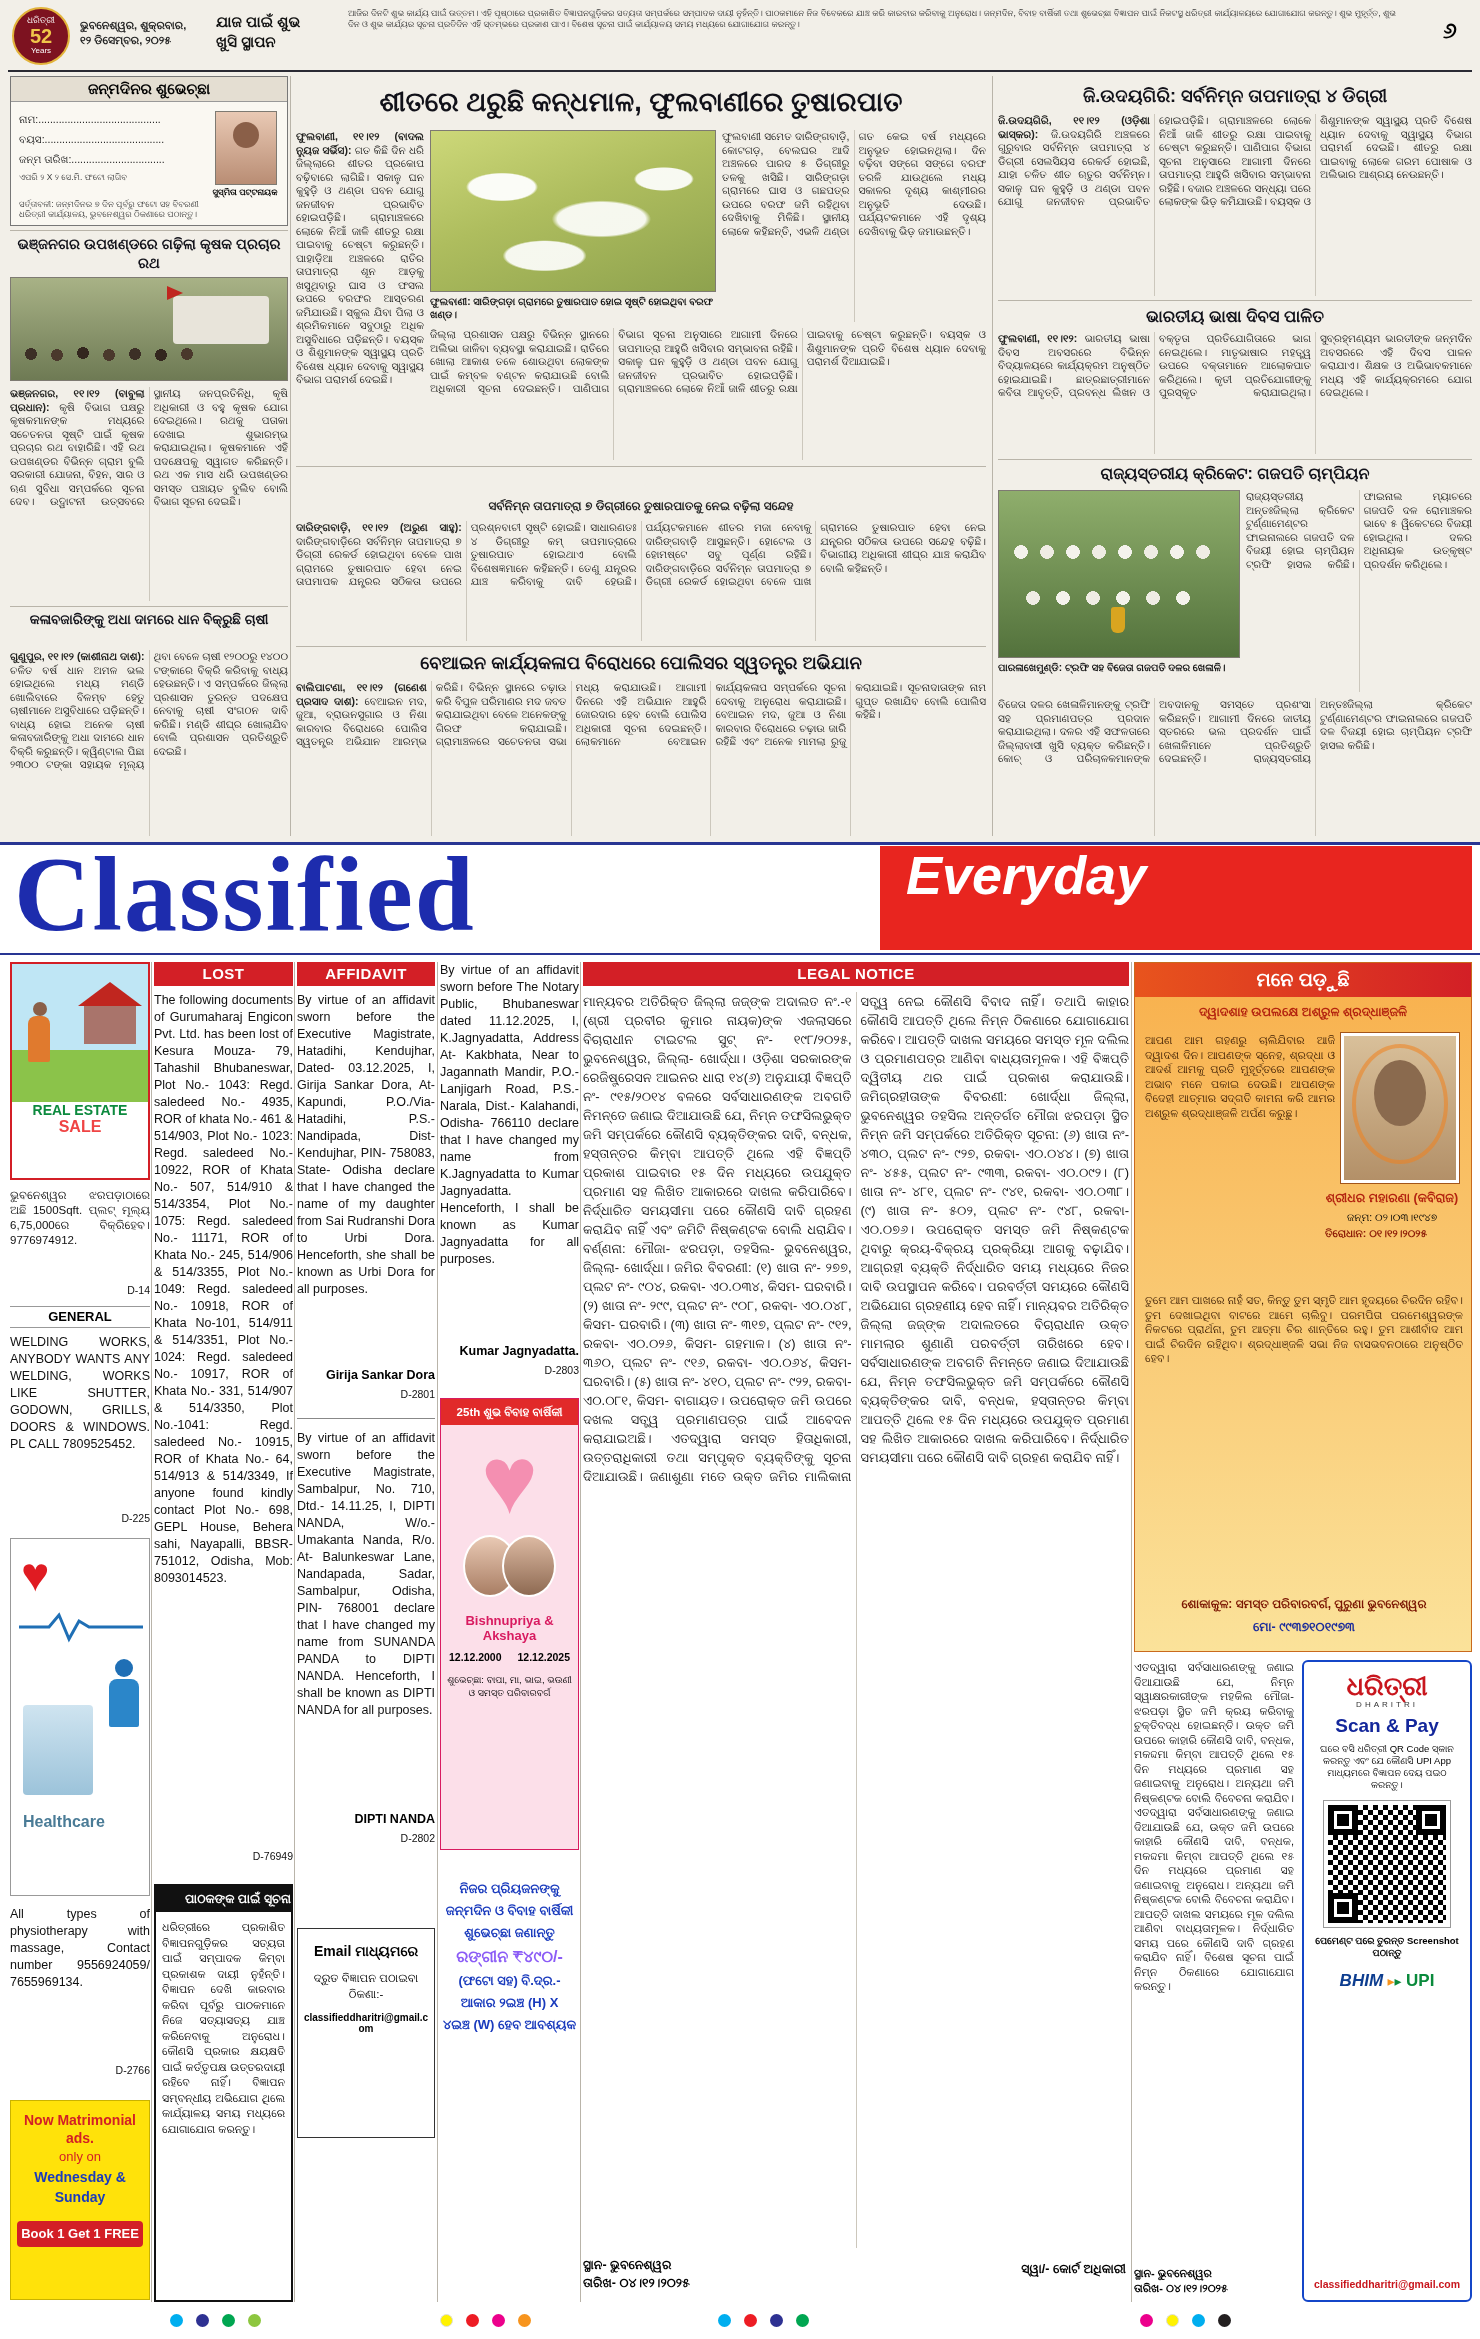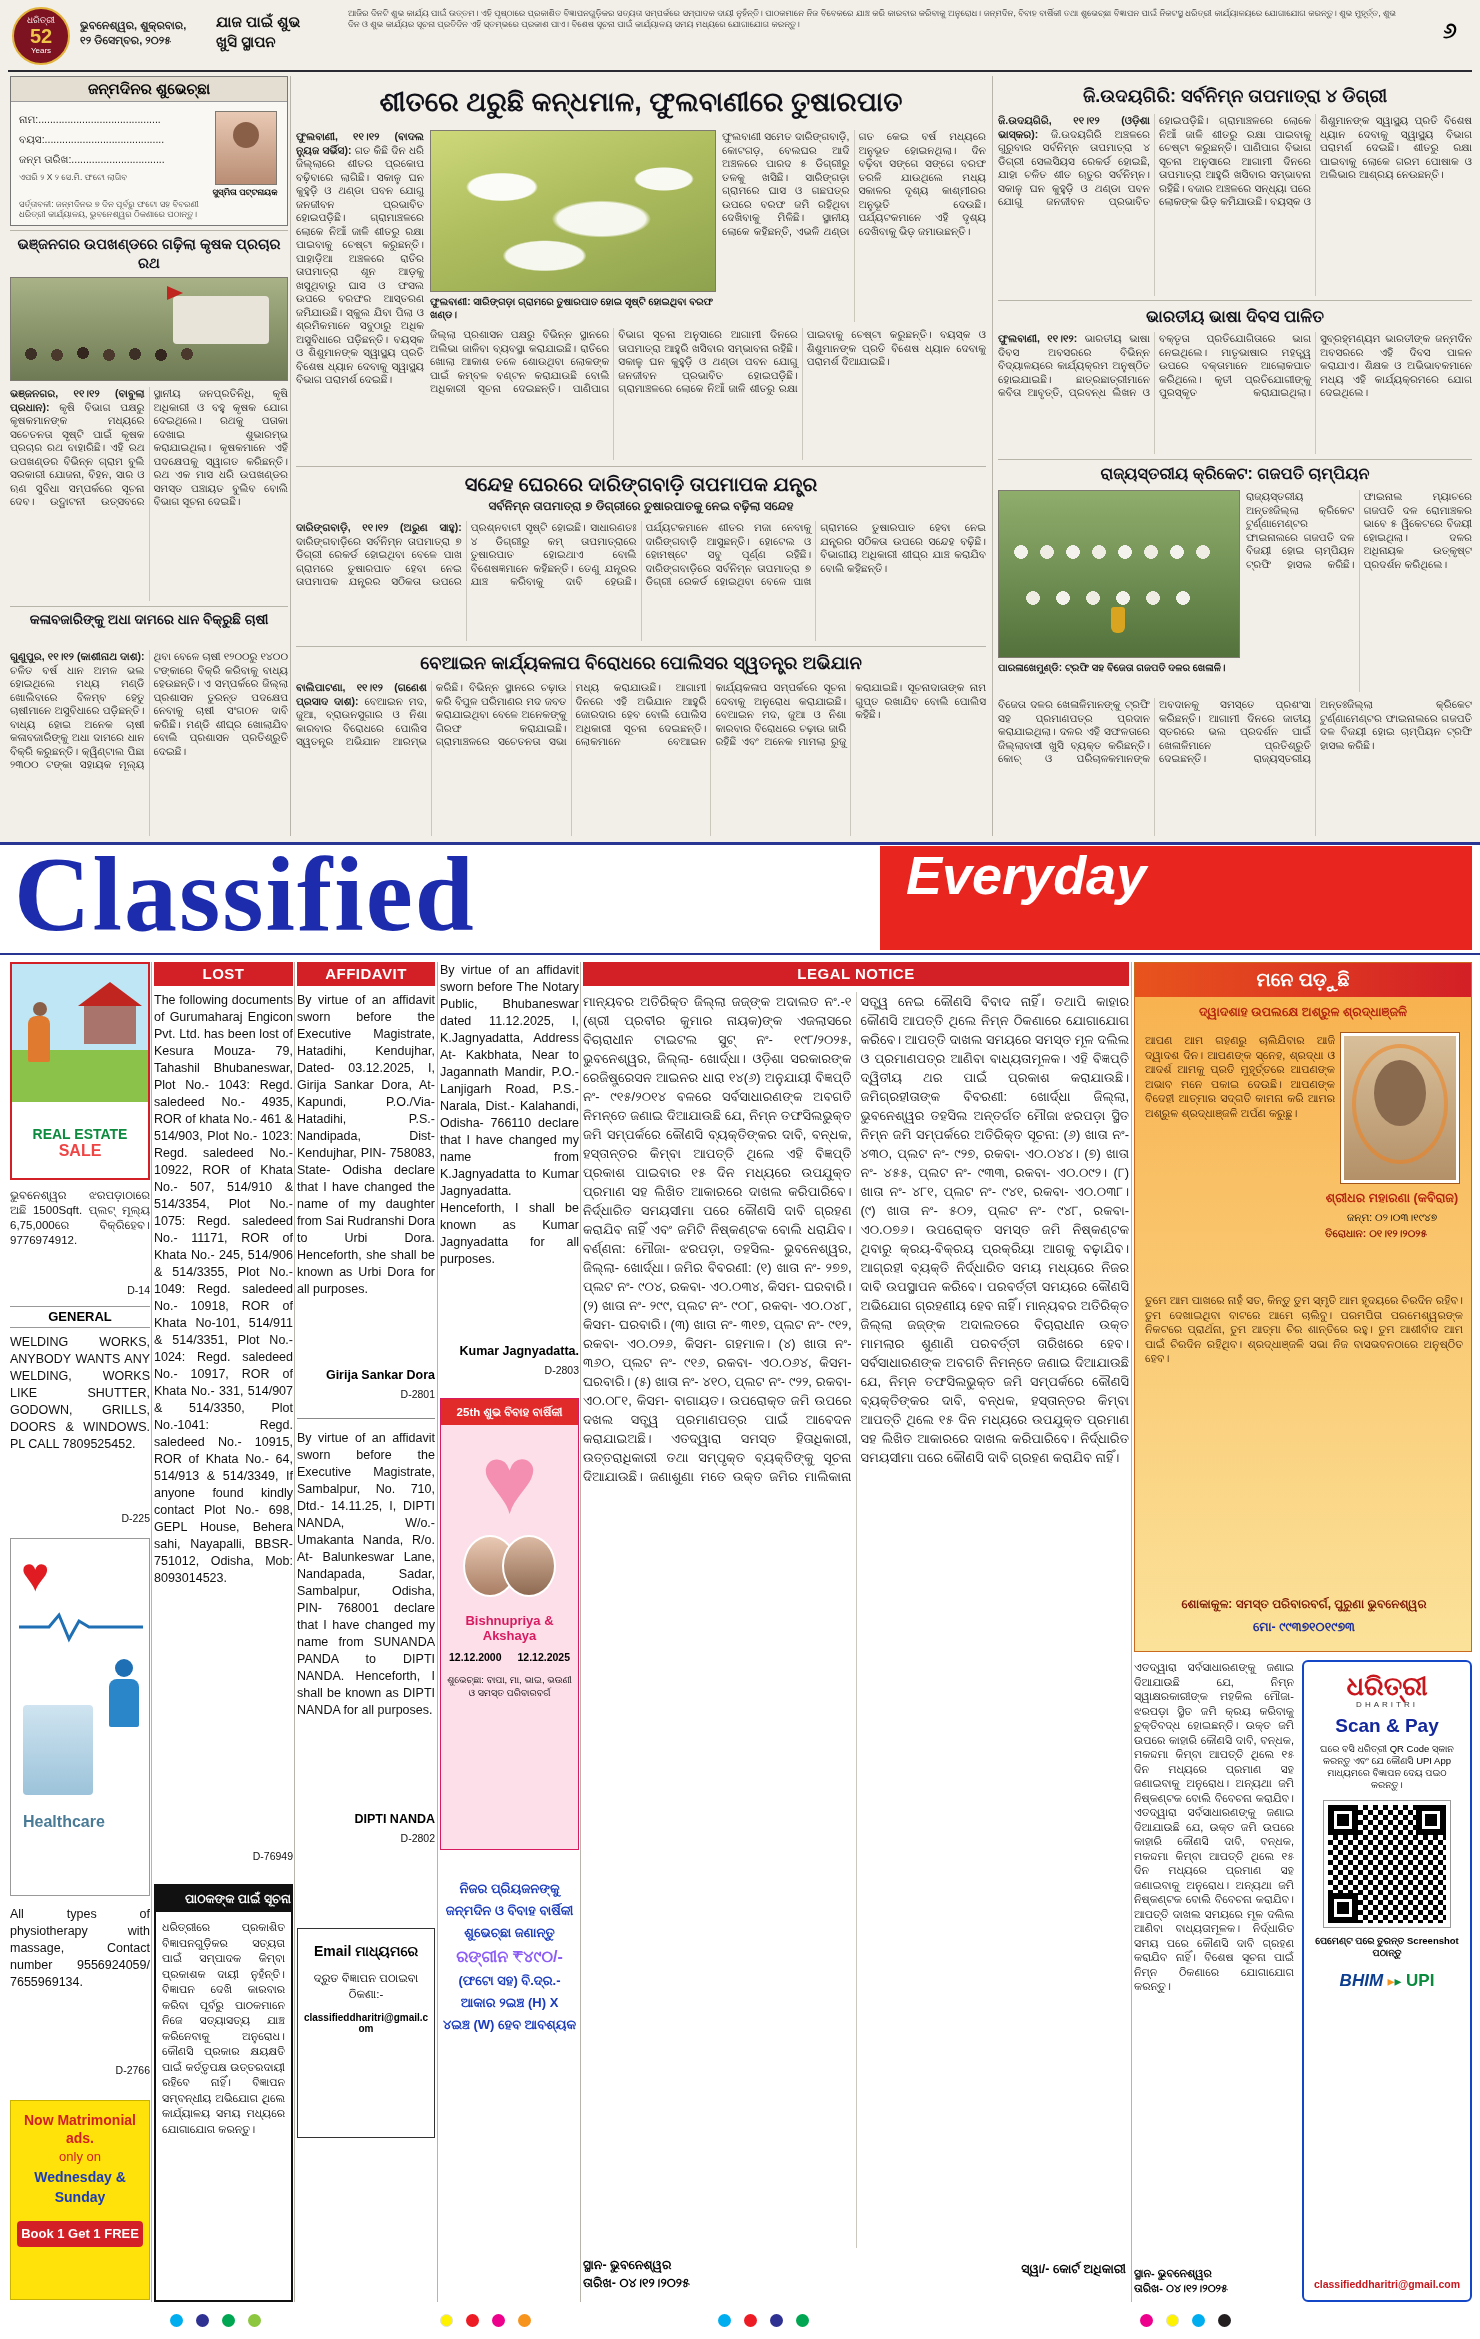--- a/index.html
+++ b/index.html
@@ -95,21 +95,20 @@
     <span>ଗତ କିଛି ଦିନ ଧରି ଜିଲ୍ଲାରେ ଶୀତର ପ୍ରକୋପ ବଢ଼ିବାରେ ଲାଗିଛି। ସକାଳୁ ଘନ କୁହୁଡ଼ି ଓ ଥଣ୍ଡା ପବନ ଯୋଗୁ ଜନଜୀବନ ପ୍ରଭାବିତ ହୋଇପଡ଼ିଛି। ଗ୍ରାମାଞ୍ଚଳରେ ଲୋକେ ନିଆଁ ଜାଳି ଶୀତରୁ ରକ୍ଷା ପାଇବାକୁ ଚେଷ୍ଟା କରୁଛନ୍ତି। ପାହାଡ଼ିଆ ଅଞ୍ଚଳରେ ରାତିର ତାପମାତ୍ରା ଶୂନ ଆଡ଼କୁ ଖସୁଥିବାରୁ ଘାସ ଓ ଫସଲ ଉପରେ ବରଫର ଆସ୍ତରଣ ଜମିଯାଉଛି। ସ୍କୁଲ ଯିବା ପିଲା ଓ ଶ୍ରମିକମାନେ ସବୁଠାରୁ ଅଧିକ ଅସୁବିଧାରେ ପଡ଼ିଛନ୍ତି। ବୟସ୍କ ଓ ଶିଶୁମାନଙ୍କ ସ୍ୱାସ୍ଥ୍ୟ ପ୍ରତି ବିଶେଷ ଧ୍ୟାନ ଦେବାକୁ ସ୍ୱାସ୍ଥ୍ୟ ବିଭାଗ ପରାମର୍ଶ ଦେଇଛି।</span>
   </div>
   <div class="photo" style="left:430px;top:130px;width:286px;height:162px;background:linear-gradient(160deg,#cdd879 0%,#aebd5e 45%,#8ea24e 100%)">
     <div style="position:absolute;inset:0;background:radial-gradient(ellipse 60px 24px at 25% 35%,rgba(255,255,255,.95) 0 55%,transparent 60%),radial-gradient(ellipse 80px 30px at 60% 55%,rgba(255,255,255,.9) 0 55%,transparent 62%),radial-gradient(ellipse 50px 20px at 82% 30%,rgba(255,255,255,.92) 0 55%,transparent 60%),radial-gradient(ellipse 70px 26px at 40% 78%,rgba(255,255,255,.9) 0 55%,transparent 60%)"></div>
   </div>
   <div class="abs cap" style="left:430px;top:296px;width:286px;height:26px">ଫୁଲବାଣୀ: ସାରିଙ୍ଗଡ଼ା ଗ୍ରାମରେ ତୁଷାରପାତ ହୋଇ ସୃଷ୍ଟି ହୋଇଥିବା ବରଫ ଖଣ୍ଡ।</div>
   <div class="abs news c2" style="left:722px;top:130px;width:264px;height:192px">ଫୁଲବାଣୀ ସମେତ ଦାରିଙ୍ଗବାଡ଼ି, କୋଟଗଡ଼, ବେଲଘର ଆଦି ଅଞ୍ଚଳରେ ପାରଦ ୫ ଡିଗ୍ରୀରୁ ତଳକୁ ଖସିଛି। ସାରିଙ୍ଗଡ଼ା ଗ୍ରାମରେ ଘାସ ଓ ଗଛପତ୍ର ଉପରେ ବରଫ ଜମି ରହିଥିବା ଦେଖିବାକୁ ମିଳିଛି। ସ୍ଥାନୀୟ ଲୋକେ କହିଛନ୍ତି, ଏଭଳି ଥଣ୍ଡା ଗତ କେଇ ବର୍ଷ ମଧ୍ୟରେ ଅନୁଭୂତ ହୋଇନଥିଲା। ଦିନ ବଢ଼ିବା ସଙ୍ଗେ ସଙ୍ଗେ ବରଫ ତରଳି ଯାଉଥିଲେ ମଧ୍ୟ ସକାଳର ଦୃଶ୍ୟ କାଶ୍ମୀରର ଅନୁଭୂତି ଦେଉଛି। ପର୍ଯ୍ୟଟକମାନେ ଏହି ଦୃଶ୍ୟ ଦେଖିବାକୁ ଭିଡ଼ ଜମାଉଛନ୍ତି।</div>
   <div class="abs news c3" style="left:430px;top:328px;width:556px;height:132px">ଜିଲ୍ଲା ପ୍ରଶାସନ ପକ୍ଷରୁ ବିଭିନ୍ନ ସ୍ଥାନରେ ଅଲିଭା ଜାଳିବା ବ୍ୟବସ୍ଥା କରାଯାଇଛି। ରାତିରେ ଖୋଲା ଆକାଶ ତଳେ ଶୋଉଥିବା ଲୋକଙ୍କ ପାଇଁ କମ୍ବଳ ବଣ୍ଟନ କରାଯାଉଛି ବୋଲି ଅଧିକାରୀ ସୂଚନା ଦେଇଛନ୍ତି। ପାଣିପାଗ ବିଭାଗ ସୂଚନା ଅନୁସାରେ ଆଗାମୀ ଦିନରେ ତାପମାତ୍ରା ଆହୁରି ଖସିବାର ସମ୍ଭାବନା ରହିଛି। ସକାଳୁ ଘନ କୁହୁଡ଼ି ଓ ଥଣ୍ଡା ପବନ ଯୋଗୁ ଜନଜୀବନ ପ୍ରଭାବିତ ହୋଇପଡ଼ିଛି। ଗ୍ରାମାଞ୍ଚଳରେ ଲୋକେ ନିଆଁ ଜାଳି ଶୀତରୁ ରକ୍ଷା ପାଇବାକୁ ଚେଷ୍ଟା କରୁଛନ୍ତି। ବୟସ୍କ ଓ ଶିଶୁମାନଙ୍କ ପ୍ରତି ବିଶେଷ ଧ୍ୟାନ ଦେବାକୁ ପରାମର୍ଶ ଦିଆଯାଇଛି।</div>
   <div class="hr" style="left:296px;top:466px;width:690px"></div>
 
-  <div class="abs hl c" style="left:296px;top:471px;width:690px;height:28px;font-size:19.5px;line-height:26px">ସନ୍ଦେହ ଘେରରେ ଦାରିଙ୍ଗବାଡ଼ି ତାପମାପକ ଯନ୍ତ୍ର</div>
   <div class="abs c b" style="left:296px;top:499px;width:690px;height:17px;font-size:12px;color:#222">ସର୍ବନିମ୍ନ ତାପମାତ୍ରା ୭ ଡିଗ୍ରୀରେ ତୁଷାରପାତକୁ ନେଇ ବଢ଼ିଲା ସନ୍ଦେହ</div>
   <div class="abs news c4" style="left:296px;top:521px;width:690px;height:120px">
     <span class="dl">ଦାରିଙ୍ଗବାଡ଼ି, ୧୧।୧୨ (ଅରୁଣ ସାହୁ):</span>
     <span>ଦାରିଙ୍ଗବାଡ଼ିରେ ସର୍ବନିମ୍ନ ତାପମାତ୍ରା ୭ ଡିଗ୍ରୀ ରେକର୍ଡ ହୋଇଥିବା ବେଳେ ପାଖ ଗ୍ରାମରେ ତୁଷାରପାତ ହେବା ନେଇ ତାପମାପକ ଯନ୍ତ୍ରର ସଠିକତା ଉପରେ ପ୍ରଶ୍ନବାଚୀ ସୃଷ୍ଟି ହୋଇଛି। ସାଧାରଣତଃ ୪ ଡିଗ୍ରୀରୁ କମ୍ ତାପମାତ୍ରାରେ ତୁଷାରପାତ ହୋଇଥାଏ ବୋଲି ବିଶେଷଜ୍ଞମାନେ କହିଛନ୍ତି। ତେଣୁ ଯନ୍ତ୍ରର ଯାଞ୍ଚ କରିବାକୁ ଦାବି ହେଉଛି। ପର୍ଯ୍ୟଟକମାନେ ଶୀତର ମଜା ନେବାକୁ ଦାରିଙ୍ଗବାଡ଼ି ଆସୁଛନ୍ତି। ହୋଟେଲ ଓ ହୋମଷ୍ଟେ ସବୁ ପୂର୍ଣ୍ଣ ରହିଛି। ଦାରିଙ୍ଗବାଡ଼ିରେ ସର୍ବନିମ୍ନ ତାପମାତ୍ରା ୭ ଡିଗ୍ରୀ ରେକର୍ଡ ହୋଇଥିବା ବେଳେ ପାଖ ଗ୍ରାମରେ ତୁଷାରପାତ ହେବା ନେଇ ଯନ୍ତ୍ରର ସଠିକତା ଉପରେ ସନ୍ଦେହ ବଢ଼ିଛି। ବିଭାଗୀୟ ଅଧିକାରୀ ଶୀଘ୍ର ଯାଞ୍ଚ କରାଯିବ ବୋଲି କହିଛନ୍ତି।</span>
   </div>
   <div class="hr" style="left:296px;top:646px;width:690px"></div>
 
   <div class="abs hl c" style="left:296px;top:651px;width:690px;height:26px;font-size:18px;line-height:24px">ବେଆଇନ କାର୍ଯ୍ୟକଳାପ ବିରୋଧରେ ପୋଲିସର ସ୍ୱତନ୍ତ୍ର ଅଭିଯାନ</div>
   <div class="abs news c5" style="left:296px;top:681px;width:690px;height:155px">
     <span class="dl">ବାଲିପାଟଣା, ୧୧।୧୨ (ଗଣେଶ ପ୍ରସାଦ ଦାଶ):</span>
@@ -153,21 +152,21 @@
   <div class="vr" style="left:580px;top:962px;height:1340px"></div>
   <div class="vr" style="left:1131px;top:962px;height:1340px"></div>
 
   <div class="abs" style="left:10px;top:962px;width:140px;height:218px;border:2px solid #d31f26;background:#fff">
     <div style="position:relative;width:100%;height:138px;background:linear-gradient(#bfe6f5 62%,#8bc34a 62%)">
       <div style="position:absolute;right:12px;top:40px;width:52px;height:40px;background:#a9746b"></div>
       <div style="position:absolute;right:6px;top:18px;width:0;height:0;border-left:32px solid transparent;border-right:32px solid transparent;border-bottom:24px solid #c0261f"></div>
       <div style="position:absolute;left:16px;top:52px;width:22px;height:46px;background:#e07a2e;border-radius:8px 8px 2px 2px"></div>
       <div style="position:absolute;left:21px;top:38px;width:14px;height:14px;border-radius:50%;background:#8a5f48"></div>
     </div>
-    <div class="c b" style="font-size:14px;color:#0c8a3e;margin-top:24px">REAL ESTATE</div>
+    <div class="c b" style="font-size:14px;color:#0c8a3e;margin-top:0">REAL ESTATE</div>
     <div class="c b" style="font-size:16px;color:#ef4444">SALE</div>
   </div>
   <div class="abs cl" style="left:10px;top:1188px;width:140px;height:96px;font-size:11.5px;line-height:15px">ଭୁବନେଶ୍ୱର ଝରପଡ଼ାଠାରେ ଅଛି 1500Sqft. ପ୍ଲଟ୍ ମୂଲ୍ୟ 6,75,000ରେ ବିକ୍ରିହେବ। 9776974912.</div>
   <div class="abs dn" style="left:10px;top:1284px;width:140px">D-14</div>
   <div class="abs c b" style="left:10px;top:1306px;width:140px;font-size:13px;border-top:1px solid #999;border-bottom:1px solid #999;line-height:20px">GENERAL</div>
   <div class="abs cl" style="left:10px;top:1334px;width:140px;height:178px">WELDING WORKS, ANYBODY WANTS ANY WELDING, WORKS LIKE SHUTTER, GODOWN, GRILLS, DOORS &amp; WINDOWS. PL CALL 7809525452.</div>
   <div class="abs dn" style="left:10px;top:1512px;width:140px">D-225</div>
   <div class="abs" style="left:10px;top:1538px;width:140px;height:358px;border:1px solid #999;background:#fff">
     <div style="position:absolute;left:10px;top:12px;font-size:48px;line-height:48px;color:#e01b22">♥</div>
     <svg width="124" height="32" style="position:absolute;left:8px;top:72px">

